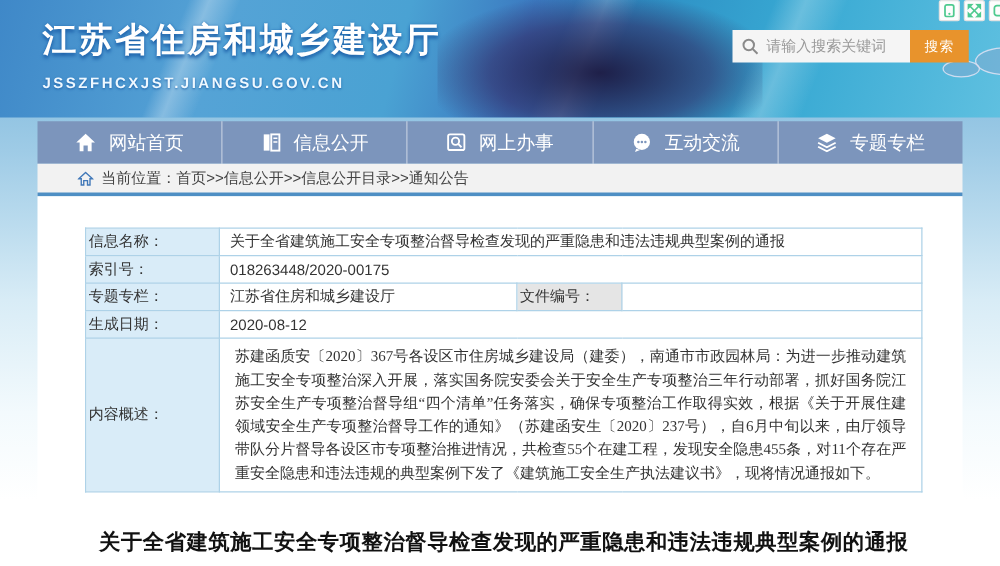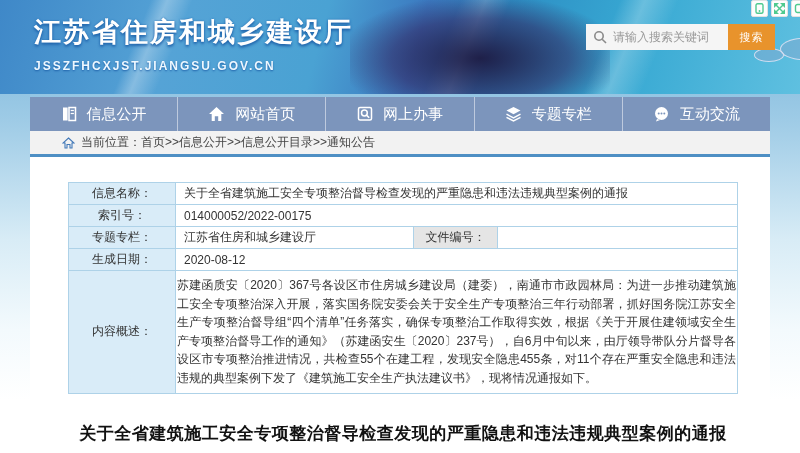--- a/index.html
+++ b/index.html
@@ -73,23 +73,23 @@
   .breadcrumb .bc-home{ margin-right:6px; display:flex; }
   .breadcrumb .bc-path{ cursor:pointer; }
 
   .content{ background:#fff; height:293px; padding:25px 32px 0 38px; }
 
   table.info-table{ width:670px; border-collapse:collapse; table-layout:fixed; }
   .info-table td{
     border:1px solid #aed2e8; font-size:12px; color:#333; height:21px;
     padding:2px 8px; background:#fff;
   }
-  .info-table td.lbl{ background:#d9ecf8; text-align:center; padding:2px 2px; }
+  .info-table td.lbl{ background:#d9ecf8; text-align:left; padding:2px 2px; }
   .info-table td.lbl2{ background:#e5e5e5; }
-  .info-table td.summary{ line-height:1.55; padding:5px 1px; text-align:justify; }
+  .info-table td.summary{ line-height:1.55; padding:5px 12px; text-align:justify;font-family:Liberation Serif, serif; }
 
   .article-title{
     margin-top:28px; text-align:center; font-size:17px; font-weight:bold; color:#111;
     letter-spacing:.5px;
   }
 </style>
 </head>
 <body>
 
 <div class="site-header">
@@ -137,59 +137,59 @@
       <input type="text" placeholder="请输入搜索关键词" style="">
     </div>
     <button class="search-btn">搜索</button>
   </div>
 </div>
 
 <div class="page-col">
 
   <div class="main-nav">
     <div class="nav-item">
+      <svg width="17" height="16" viewBox="0 0 17 16">
+          <path d="M8.5 1 L16 8 H13.3 V15 H10.2 V10.3 H6.8 V15 H3.7 V8 H1 Z" fill="#fff"></path>
+        </svg>
+      <span>网站首页</span>
+    </div>
+    <div class="nav-item">
       <svg width="16" height="16" viewBox="0 0 16 16">
           <rect x="2" y="1.5" width="4.6" height="13" fill="#fff"></rect>
           <rect x="8" y="1.5" width="6.5" height="13" fill="none" stroke="#fff" stroke-width="1.5"></rect>
           <line x1="9.7" y1="4.5" x2="12.9" y2="4.5" stroke="#fff" stroke-width="1.2"></line>
           <line x1="9.7" y1="7.5" x2="12.9" y2="7.5" stroke="#fff" stroke-width="1.2"></line>
         </svg>
       <span>信息公开</span>
     </div>
     <div class="nav-item">
-      <svg width="17" height="16" viewBox="0 0 17 16">
-          <path d="M8.5 1 L16 8 H13.3 V15 H10.2 V10.3 H6.8 V15 H3.7 V8 H1 Z" fill="#fff"></path>
-        </svg>
-      <span>网站首页</span>
-    </div>
-    <div class="nav-item">
       <svg width="16" height="16" viewBox="0 0 16 16">
           <rect x="1.5" y="1.5" width="13" height="12.5" rx="1.5" fill="none" stroke="#fff" stroke-width="1.5"></rect>
           <circle cx="7.4" cy="7" r="2.9" fill="none" stroke="#fff" stroke-width="1.5"></circle>
           <line x1="9.5" y1="9.1" x2="12.2" y2="11.8" stroke="#fff" stroke-width="1.5"></line>
         </svg>
       <span>网上办事</span>
-    </div>
-    <div class="nav-item">
-      <svg width="17" height="16" viewBox="0 0 17 16">
-          <path d="M8.5 1 L15.5 4.6 L8.5 8.2 L1.5 4.6 Z" fill="#fff"></path>
-          <path d="M1.5 8.2 L8.5 11.8 L15.5 8.2" fill="none" stroke="#fff" stroke-width="1.5"></path>
-          <path d="M1.5 11.4 L8.5 15 L15.5 11.4" fill="none" stroke="#fff" stroke-width="1.5"></path>
-        </svg>
-      <span>专题专栏</span>
     </div>
     <div class="nav-item">
       <svg width="17" height="16" viewBox="0 0 17 16">
           <circle cx="8.5" cy="7.5" r="6.5" fill="#fff"></circle>
           <path d="M4 13 L3 15.6 L7 14" fill="#fff"></path>
           <circle cx="5.7" cy="7.5" r="1" fill="#7c95bc"></circle>
           <circle cx="8.5" cy="7.5" r="1" fill="#7c95bc"></circle>
           <circle cx="11.3" cy="7.5" r="1" fill="#7c95bc"></circle>
         </svg>
       <span>互动交流</span>
+    </div>
+    <div class="nav-item">
+      <svg width="17" height="16" viewBox="0 0 17 16">
+          <path d="M8.5 1 L15.5 4.6 L8.5 8.2 L1.5 4.6 Z" fill="#fff"></path>
+          <path d="M1.5 8.2 L8.5 11.8 L15.5 8.2" fill="none" stroke="#fff" stroke-width="1.5"></path>
+          <path d="M1.5 11.4 L8.5 15 L15.5 11.4" fill="none" stroke="#fff" stroke-width="1.5"></path>
+        </svg>
+      <span>专题专栏</span>
     </div>
   </div>
 
   <div class="breadcrumb">
     <span class="bc-home">
       <svg width="13" height="12" viewBox="0 0 13 12">
           <path d="M6.5 1 L12 6 H10 V11 H8 V7.5 H5 V11 H3 V6 H1 Z" fill="none" stroke="#4178b8" stroke-width="1.1"></path>
         </svg>
     </span>
     <span>当前位置：</span>
@@ -204,21 +204,21 @@
           <col style="width:84px">
           <col>
         </colgroup>
       <tbody>
           <tr>
         <td class="lbl">信息名称：</td>
         <td colspan="3">关于全省建筑施工安全专项整治督导检查发现的严重隐患和违法违规典型案例的通报</td>
       </tr>
       <tr>
         <td class="lbl">索引号：</td>
-        <td colspan="3">014000052/2022-00175</td>
+        <td colspan="3">018263448/2020-00175</td>
       </tr>
       <tr>
         <td class="lbl">专题专栏：</td>
         <td>江苏省住房和城乡建设厅</td>
         <td class="lbl lbl2">文件编号：</td>
         <td></td>
       </tr>
       <tr>
         <td class="lbl">生成日期：</td>
         <td colspan="3">2020-08-12</td>

